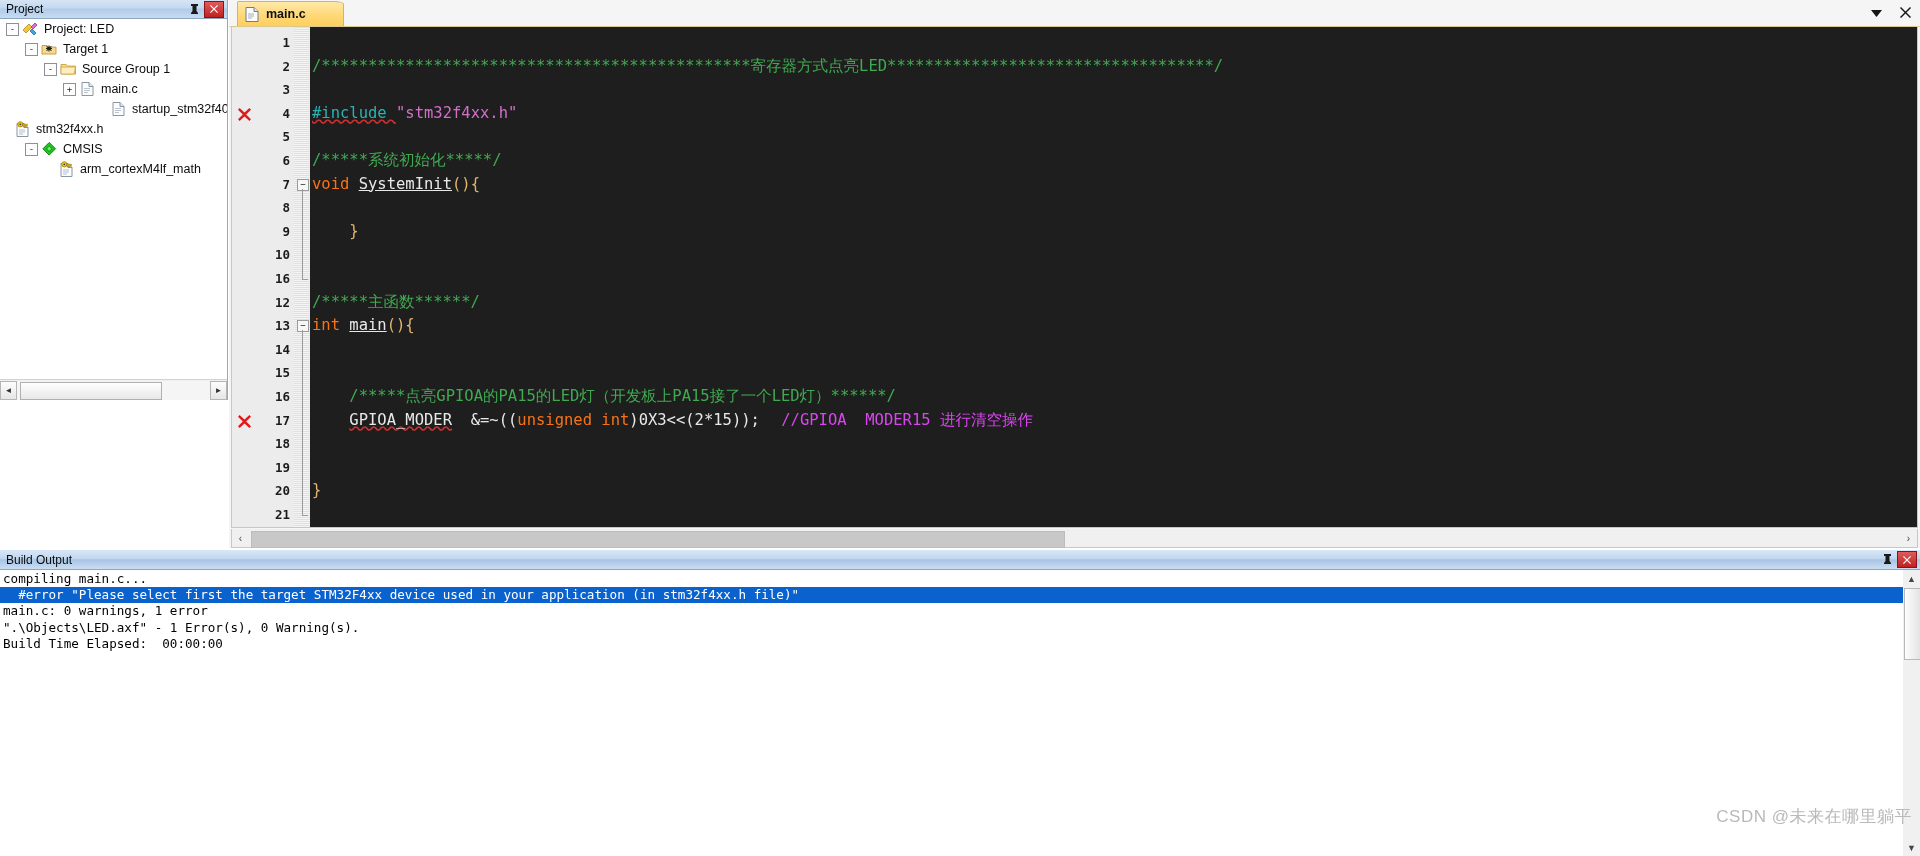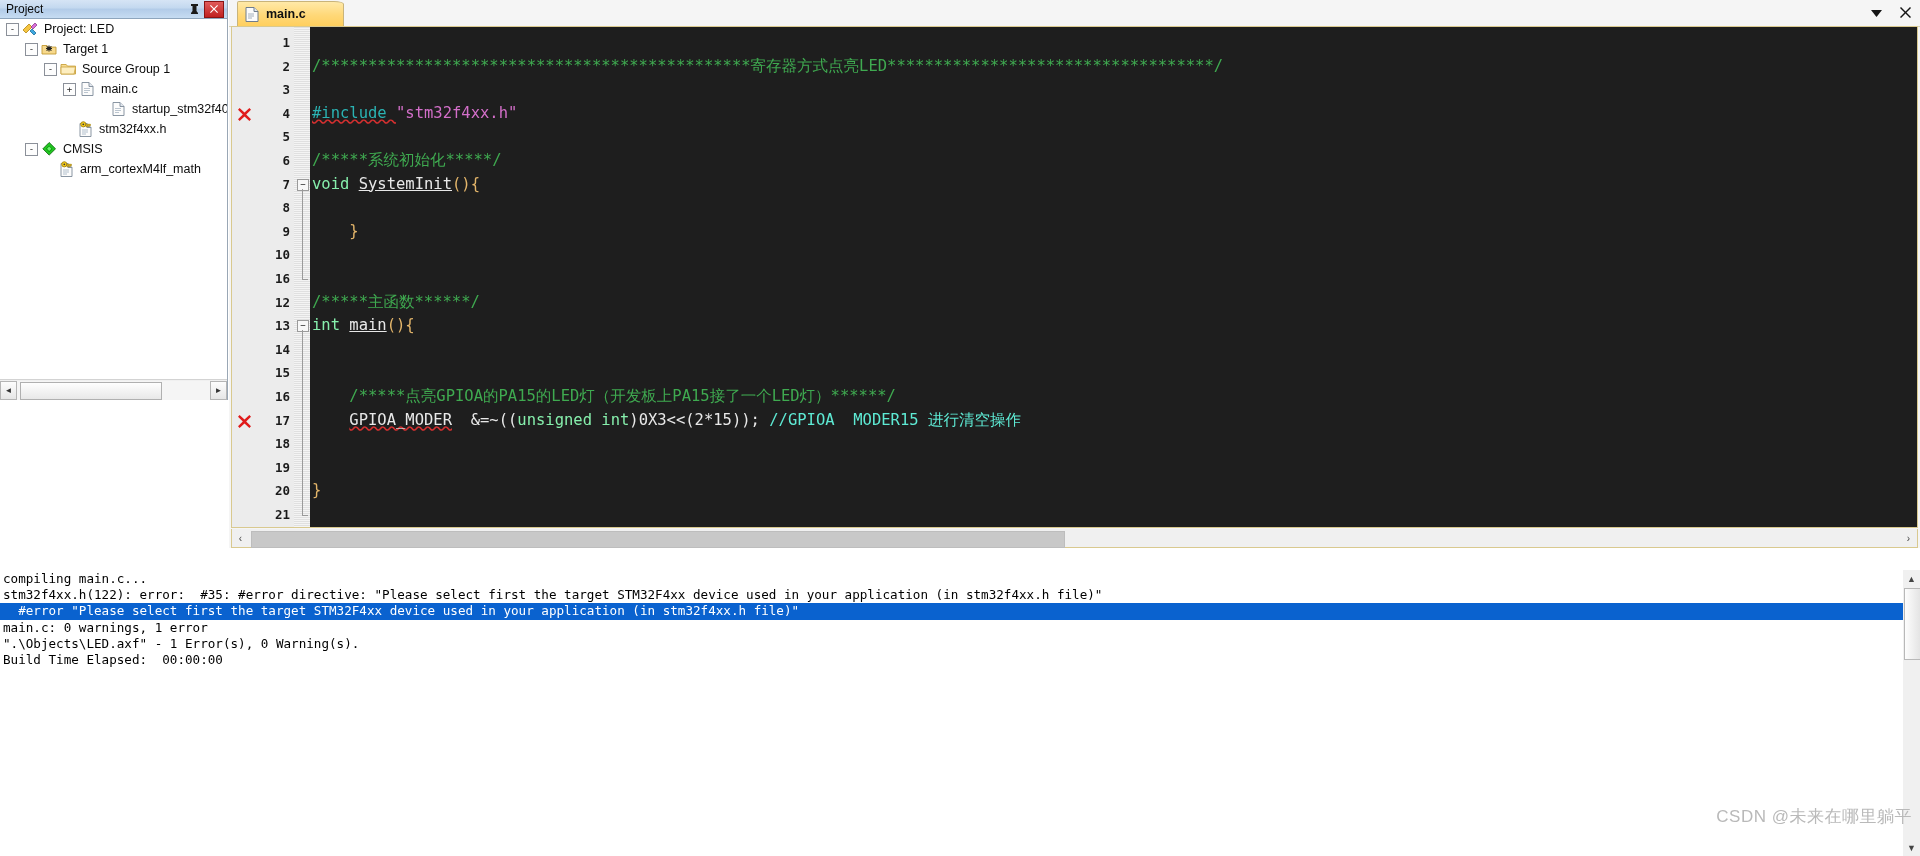--- a/index.html
+++ b/index.html
@@ -126,22 +126,22 @@
     font-size: 9px; line-height: 8px; text-align: center;
     font-family: "DejaVu Sans Mono", monospace; cursor: pointer;
   }
   .foldline { position: absolute; left: 8px; width: 1px; background: #9a9a9a; }
   .ctext {
     position: absolute; left: 2px;
     font-family: "DejaVu Sans Mono", monospace; font-size: 15.5px;
     white-space: pre; letter-spacing: 0px;
   }
   .cm  { color: #3faa50; }           
-  .cm2 { color: #5eead4; }           
-  .kw  { color: #86efac; }           
+  .cm2 { color: #d946ef; margin-left: 12px; }           
+  .kw  { color: #f97316; }           
   .pp  { color: #2bb3b3; }           
   .str { color: #d36fc9; }           
   .pl  { color: #e8e8e8; }           
   .br  { color: #e3b56a; }           
   .fn  { color: #e8e8e8; text-decoration: underline; }
   .sq  { text-decoration: underline wavy #d42f2f; text-decoration-skip-ink: none; }
 
   #editor-hscroll {
     position: absolute; left: 2px; right: 2px; bottom: 0; height: 19px;
     background: #f0f0f0; display: flex; align-items: center; box-sizing: border-box;
@@ -256,21 +256,21 @@
           <span class="spacer11"></span>
           <span class="ico"><svg width="17" height="16" viewBox="0 0 17 16">
               <path d="M3 1.5h7l4 4v9H3z" fill="#fcfcfc" stroke="#7d8a99" stroke-width="0.9"></path>
               <path d="M10 1.5v4h4" fill="#e2e8ef" stroke="#7d8a99" stroke-width="0.9"></path>
               <g stroke="#aab6c3" stroke-width="0.8">
                 <path d="M5 7.5h6M5 9.5h6M5 11.5h4"></path>
               </g>
             </svg></span>
           <span class="tlabel">startup_stm32f40xx.s</span>
         </div>
-        <div class="tnode" style="padding-left: 63px;">
+        <div class="tnode" style="">
           <span class="spacer11"></span>
           <span class="ico"><svg width="17" height="16" viewBox="0 0 17 16">
               <path d="M3 2.5h7l4 4v9H3z" fill="#fcfcfc" stroke="#7d8a99" stroke-width="0.9"></path>
               <path d="M10 2.5v4h4" fill="#dbe4ec" stroke="#7d8a99" stroke-width="0.9"></path>
               <g stroke="#9fb0c0" stroke-width="0.8">
                 <path d="M5 9h6M5 11h6M5 13h4"></path>
               </g>
               <circle cx="6.3" cy="3.3" r="2.6" fill="#f5cd1e" stroke="#9c7a06" stroke-width="0.8"></circle>
               <circle cx="6.3" cy="3.3" r="0.9" fill="#3b3b3b"></circle>
               <path d="M8.4 3.3h5v1.3h-1v1h-1.1v-1h-1v1.2H9.2V4.6H8.4z" fill="#f5cd1e" stroke="#9c7a06" stroke-width="0.7"></path>
@@ -408,23 +408,35 @@
     <div id="editor-hscroll">
       <div class="eh-arrow">‹</div>
       <div class="eh-track">
         <div class="eh-thumb"></div>
       </div>
       <div class="eh-arrow">›</div>
     </div>
   </div>
 
   <div id="build-panel">
+    <div id="build-title">
+      <span class="ttl">Build Output</span>
+      <span class="pin-btn">
+        <svg width="9" height="11" viewBox="0 0 9 11">
+            <path d="M1 0h7v2H6.5v5L8 9v1H1V9l1.5-2V2H1z" fill="#1a1a1a"></path>
+          </svg>
+      </span>
+      <span class="close-btn-red">
+        <svg width="8" height="8" viewBox="0 0 8 8">
+            <path d="M0.8 0L4 3.2 7.2 0 8 0.8 4.8 4 8 7.2 7.2 8 4 4.8 0.8 8 0 7.2 3.2 4 0 0.8z" fill="#ffffff"></path>
+          </svg>
+      </span>
+    </div>
     <div id="build-body">
         <div class="bline">compiling main.c...</div>
-        <div class="bline">stm32f4xx.h(122): error:  #35: #error directive: "Please select first the target STM32F4xx device used in your application (in stm32f4xx.h file)"</div>
         <div class="bline sel">  #error "Please select first the target STM32F4xx device used in your application (in stm32f4xx.h file)"</div>
         <div class="bline">main.c: 0 warnings, 1 error</div>
         <div class="bline">".\Objects\LED.axf" - 1 Error(s), 0 Warning(s).</div>
         <div class="bline">Build Time Elapsed:  00:00:00</div>
       </div>
     <div id="build-vscroll">
       <div class="bv-arrow">▲</div>
       <div class="bv-thumb"></div>
       <div class="bv-arrow" style="position:absolute;bottom:0;left:0;">▼</div>
     </div>

